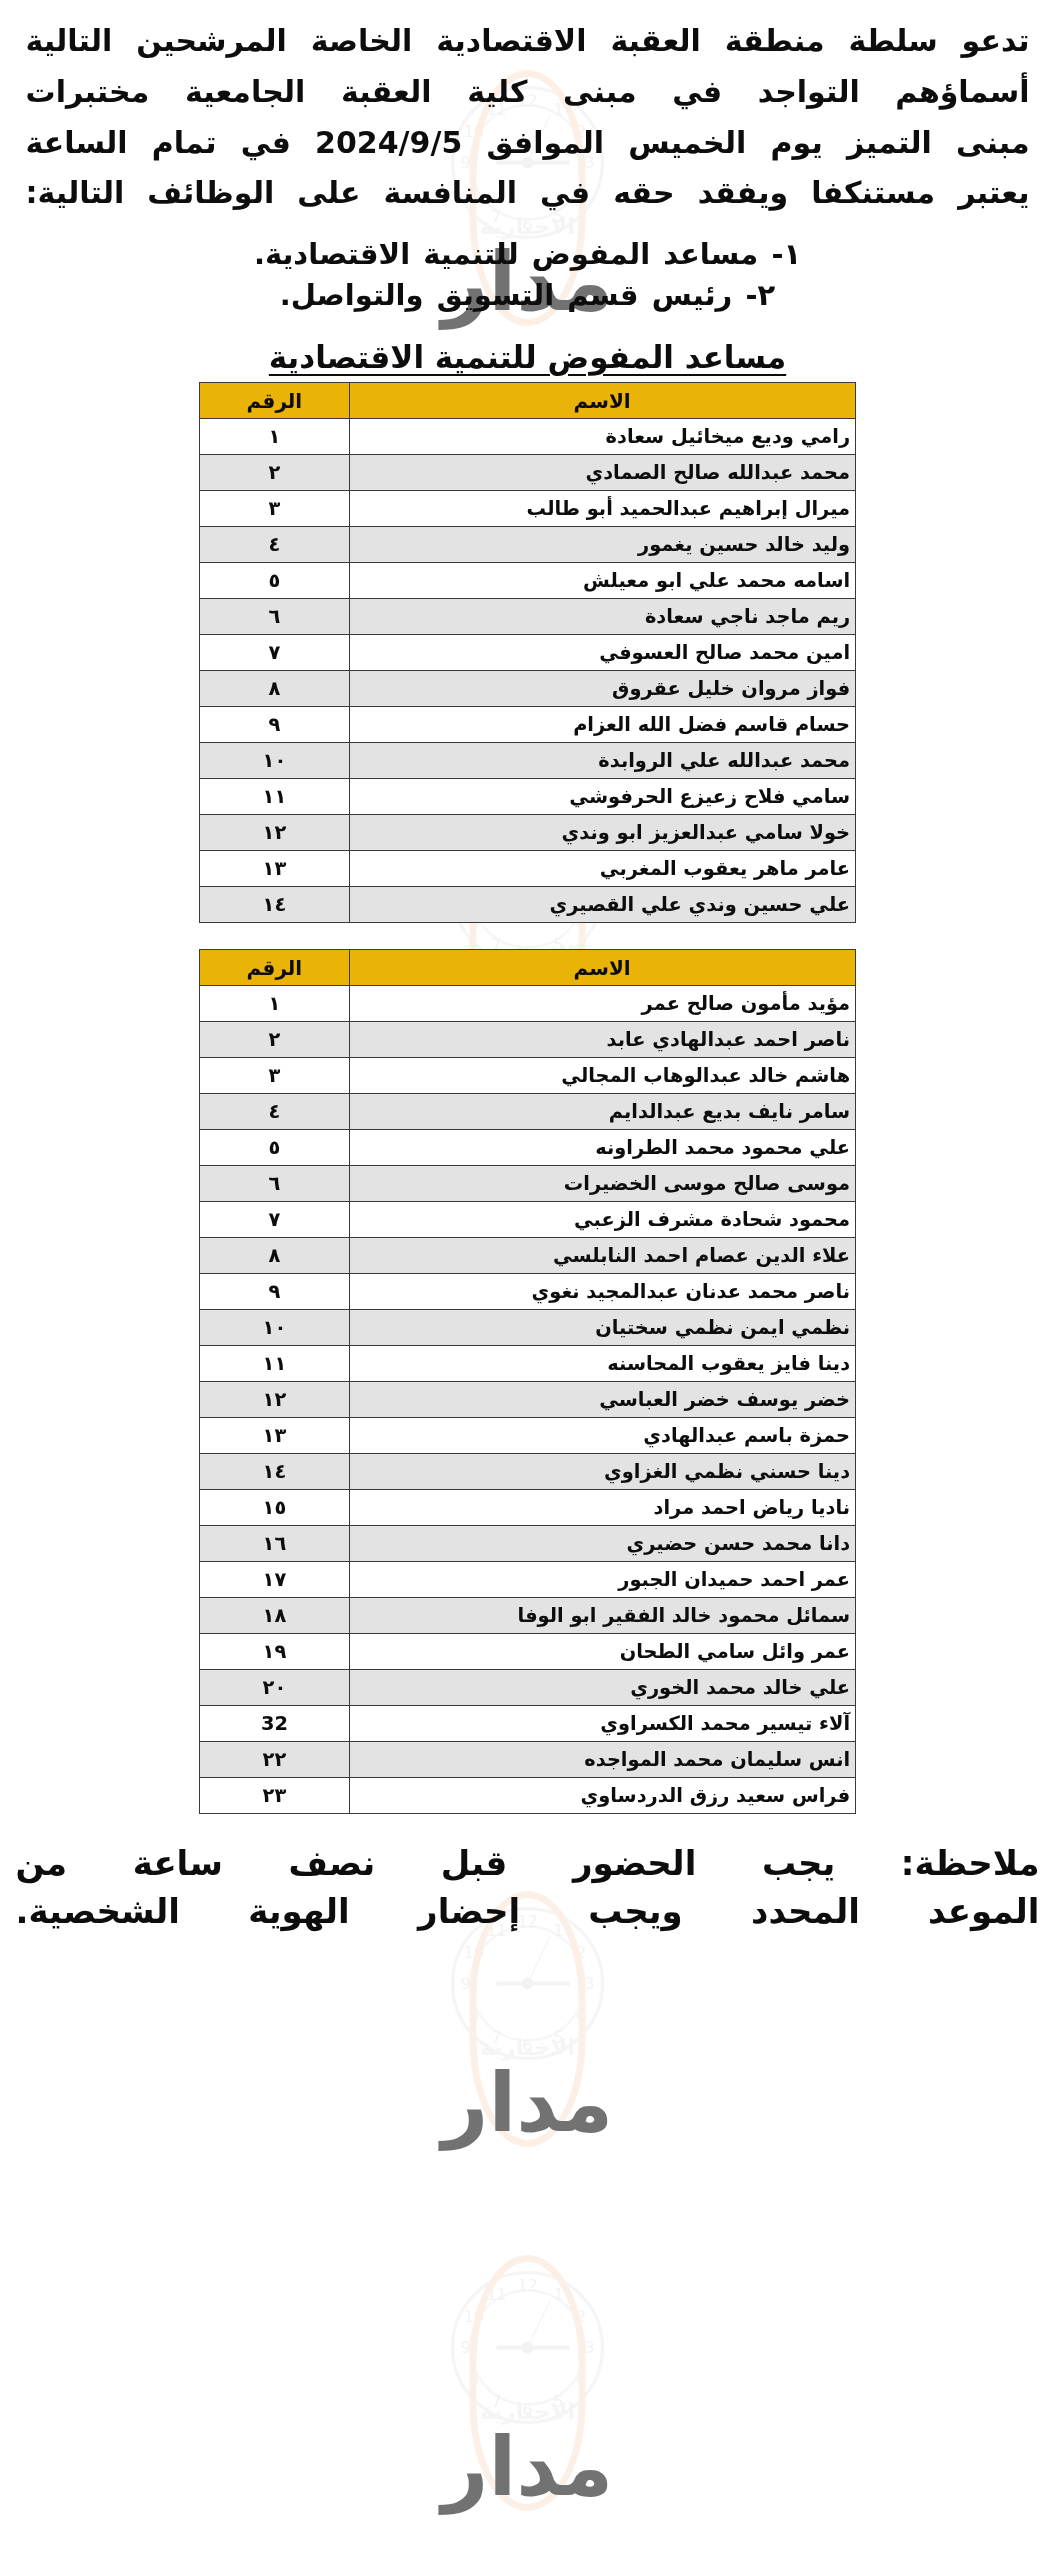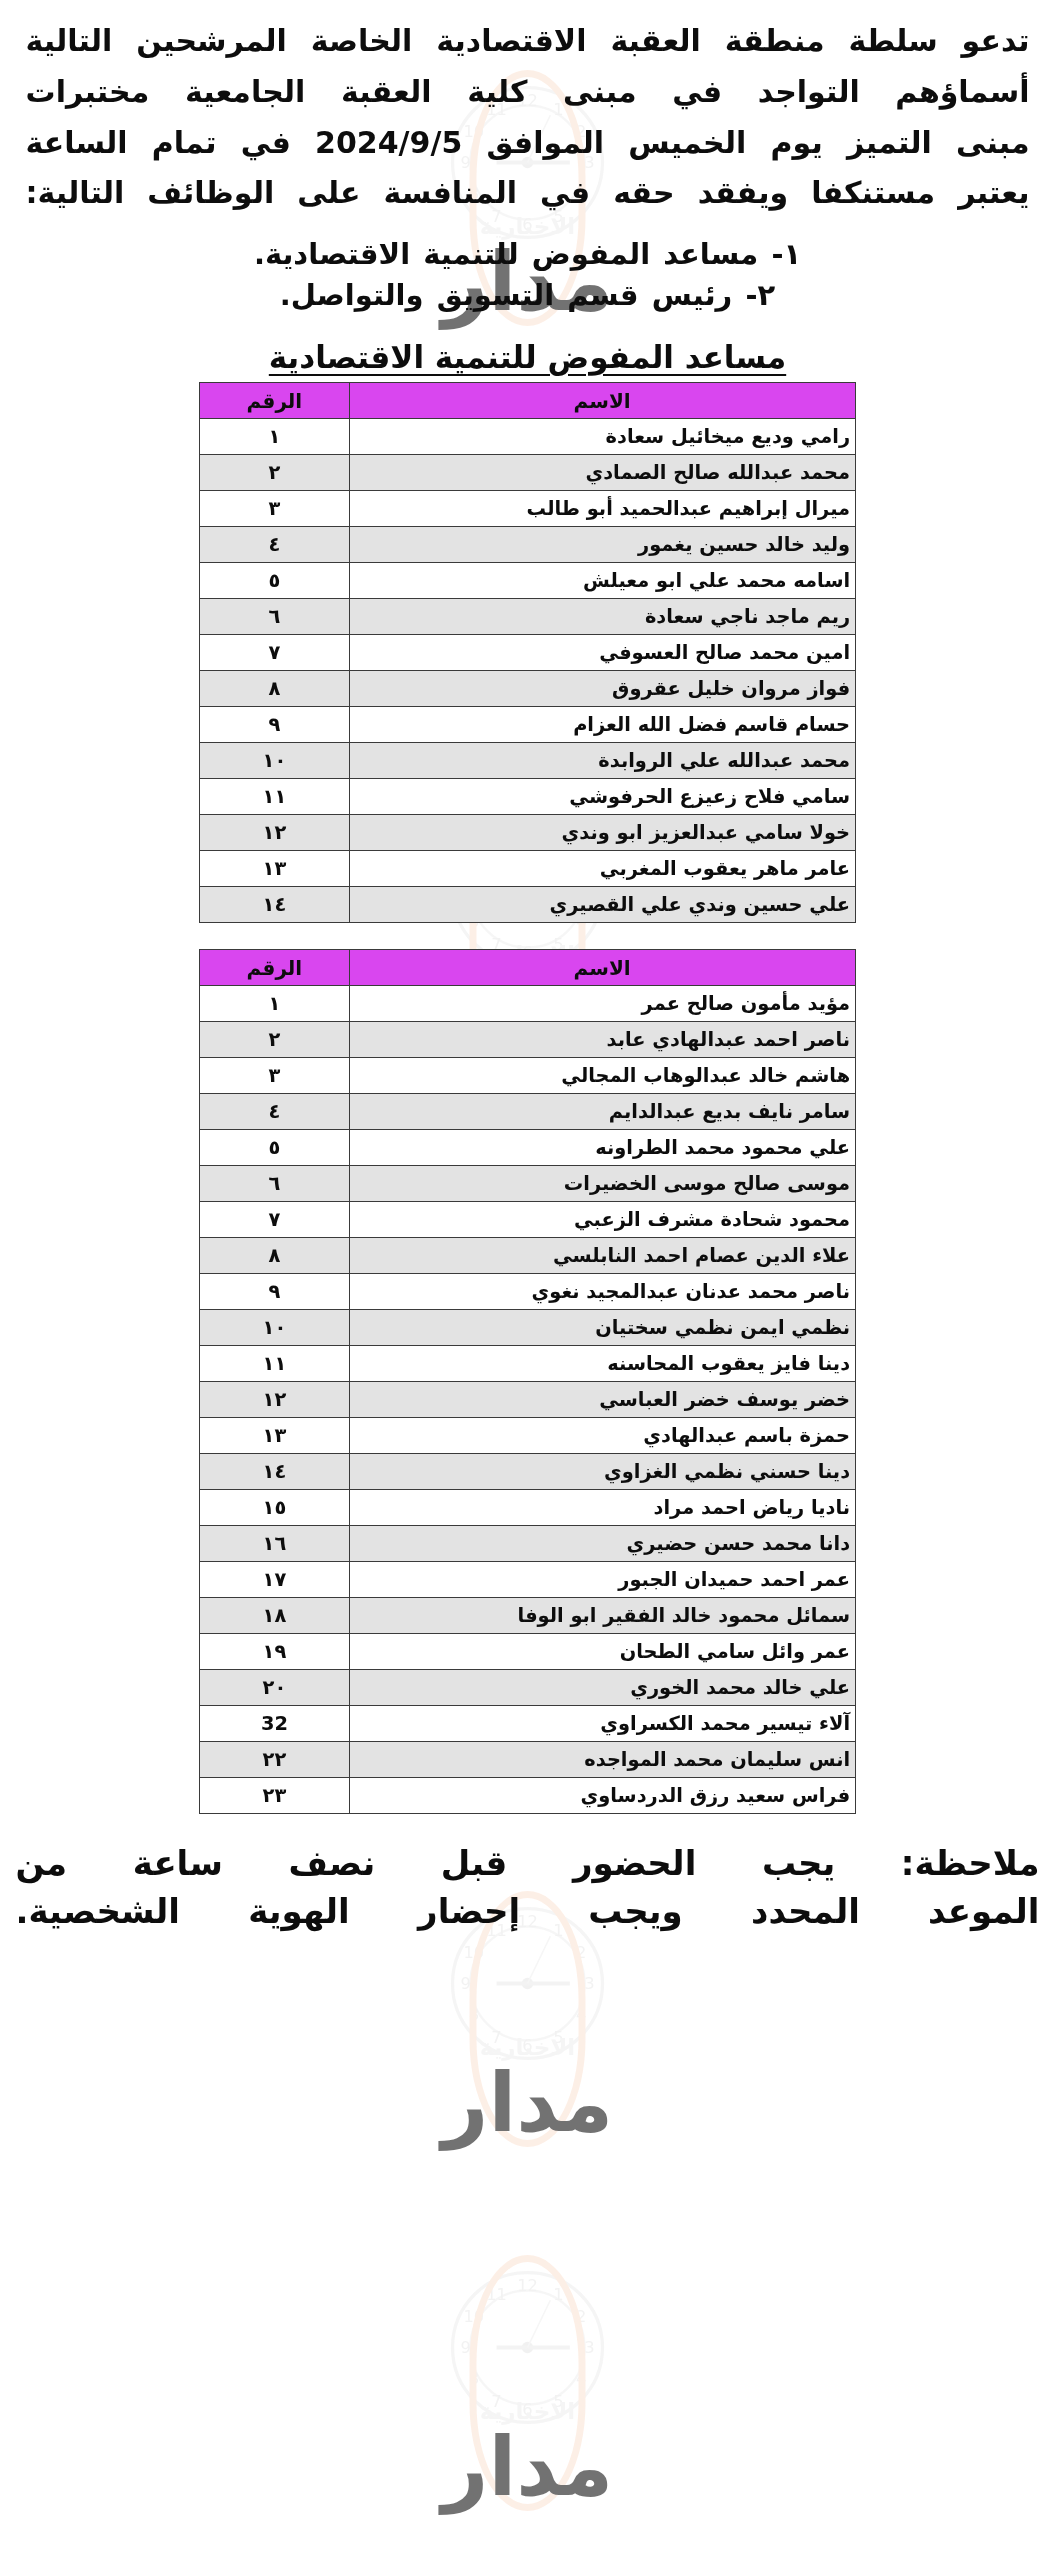--- a/index.html
+++ b/index.html
@@ -134,21 +134,21 @@
     border:1.5px solid #3a3a3a;
     height:32px;
     font-size:19.4px;
     text-align:center;
     vertical-align:middle;
     padding:1.5px 4.6px;
     font-weight:bold;
     background-clip:padding-box;
   }
   table.cand th{
-    background:#d946ef;
+    background:#eab308;
     font-weight:bold;
     font-size:20px;
   }
   table.cand td.name{width:496px;text-align:right;}
   table.cand td.num{width:139px;}
   table.cand th.h-name{width:496px;}
   table.cand th.h-num{width:139px;}
   table.cand tr.odd td{background:#ffffff;}
   table.cand tr.even td{background:#e3e3e3;}
 

